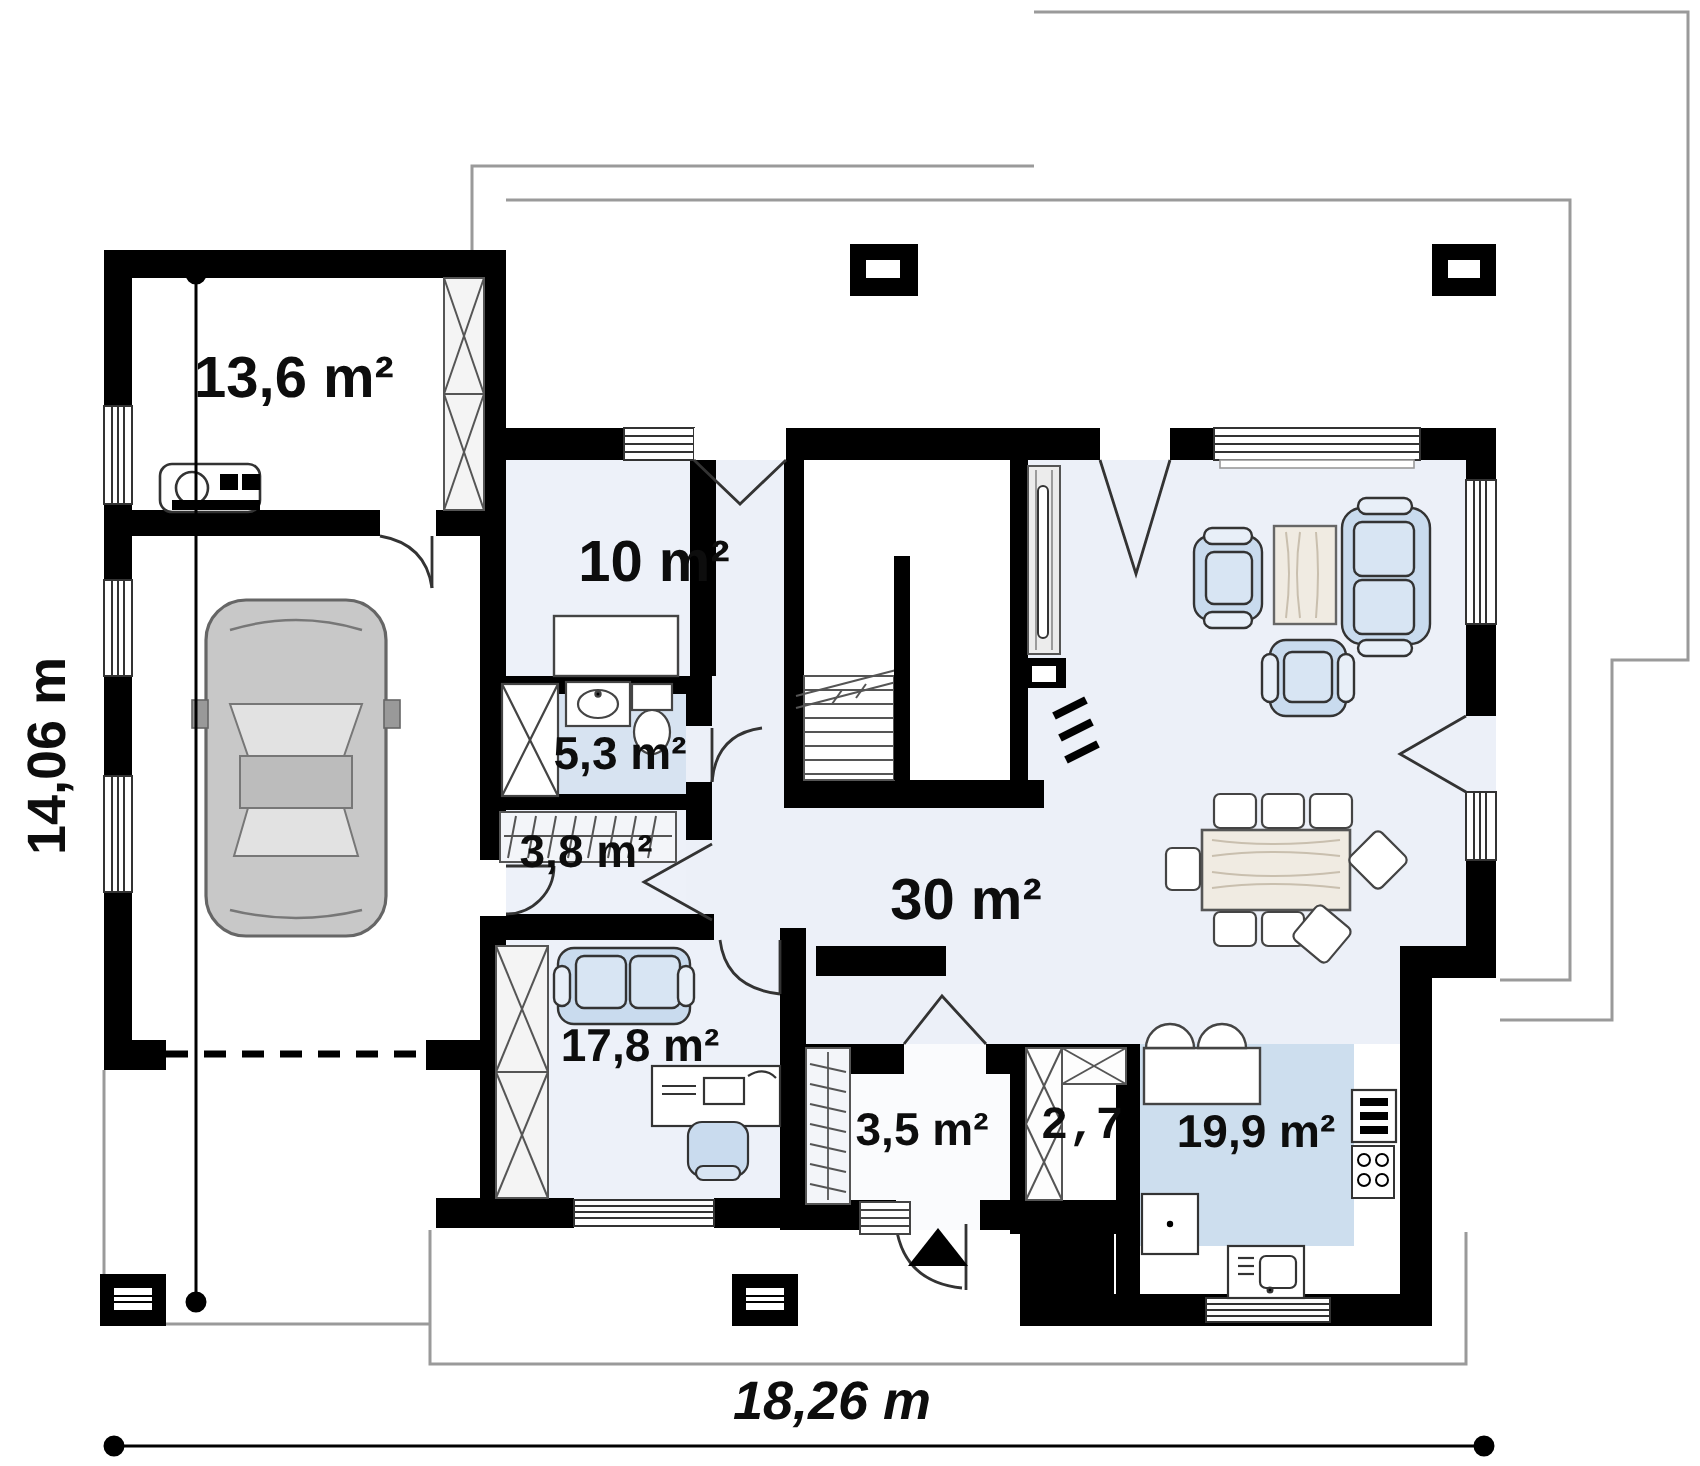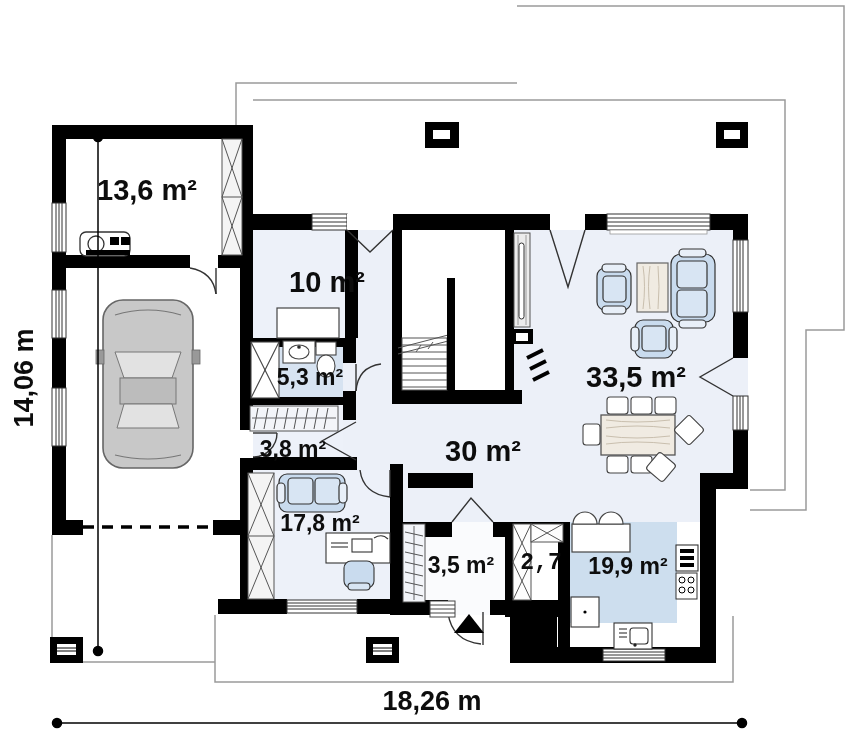--- a/index.html
+++ b/index.html
@@ -434,24 +434,23 @@
   <g stroke="#000" stroke-width="1.5" fill="#000">
     <line x1="57" y1="723" x2="742" y2="723"></line>
     <circle cx="57" cy="723" r="4.5"></circle>
         <circle cx="742" cy="723" r="4.5"></circle>
   </g>
 </svg>
 
   <div class="lbl big" style="left:147px;top:190px;">13,6 m²</div>
   <div class="lbl big" style="left:327px;top:282px;">10 m²</div>
   <div class="lbl small" style="left:310px;top:377px;">5,3 m²</div>
-  <div class="lbl small" style="left:293px;top:449px;text-align:right;">3,8 m²</div>
+  <div class="lbl small" style="left:293px;top:426px;text-align:right;">3,8 m²</div>
   <div class="lbl small" style="left:320px;top:523px;">17,8 m²</div>
   <div class="lbl big" style="left:483px;top:451px;">30 m²</div>
-  <div class="lbl big" style="left:636px;top:377px;">33,5 m²</div>
   <div class="lbl small" style="left:461px;top:565px;">3,5 m²</div>
   <div class="lbl small" style="left:541px;top:563px;font-family:Liberation Mono, monospace;">2,7</div>
   <div class="lbl small" style="left:628px;top:566px;">19,9 m²</div>
 
-  <div class="lbl dim" style="left:432px;top:701px;">18,26 m</div>
+  <div class="lbl dim" style="left:416px;top:701px;font-style:italic;">18,26 m</div>
   <div class="lbl dim vert" style="left:24px;top:378px;">14,06 m</div>
 
 </div>
 
 </body></html>

